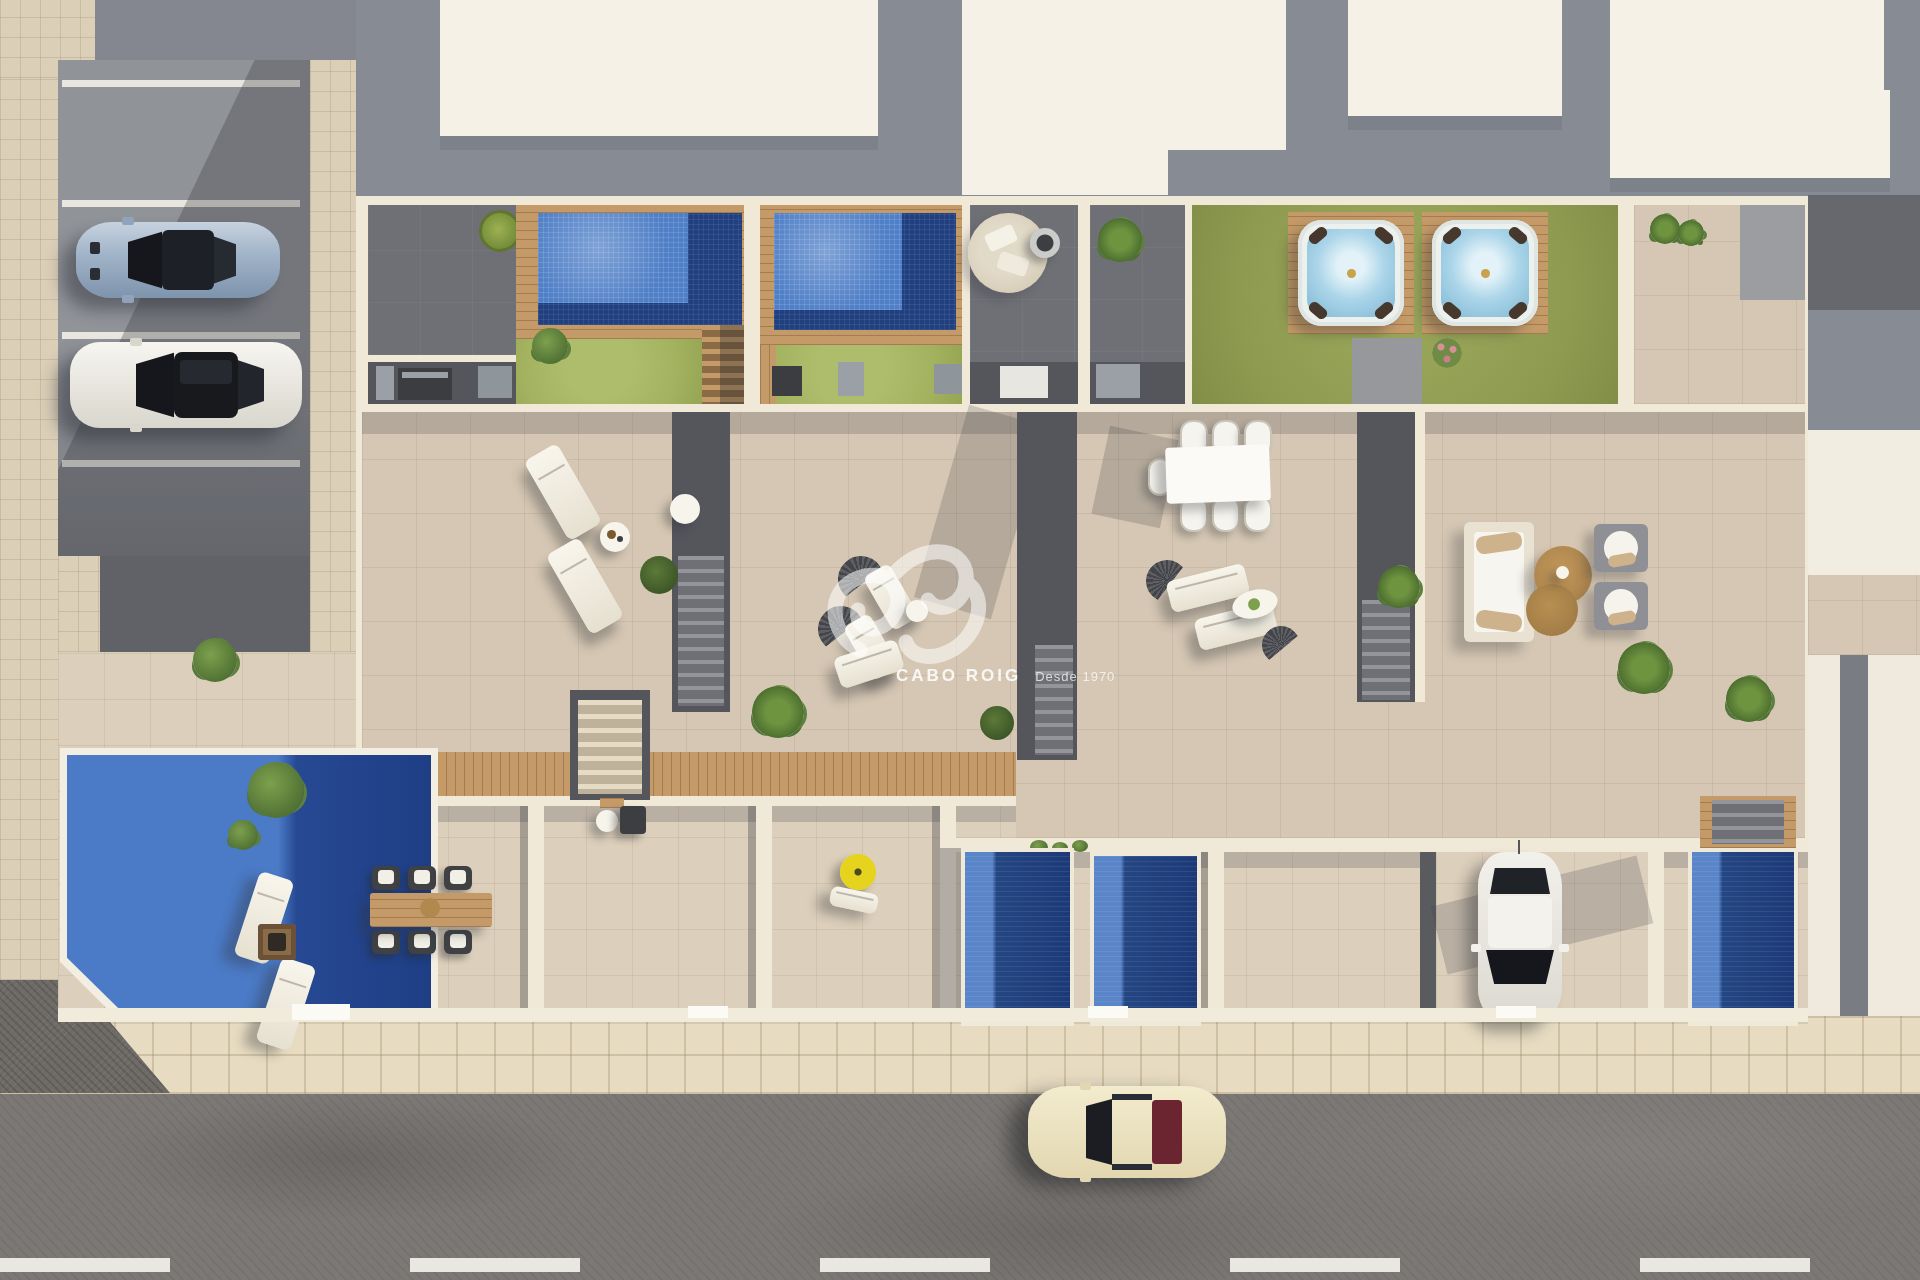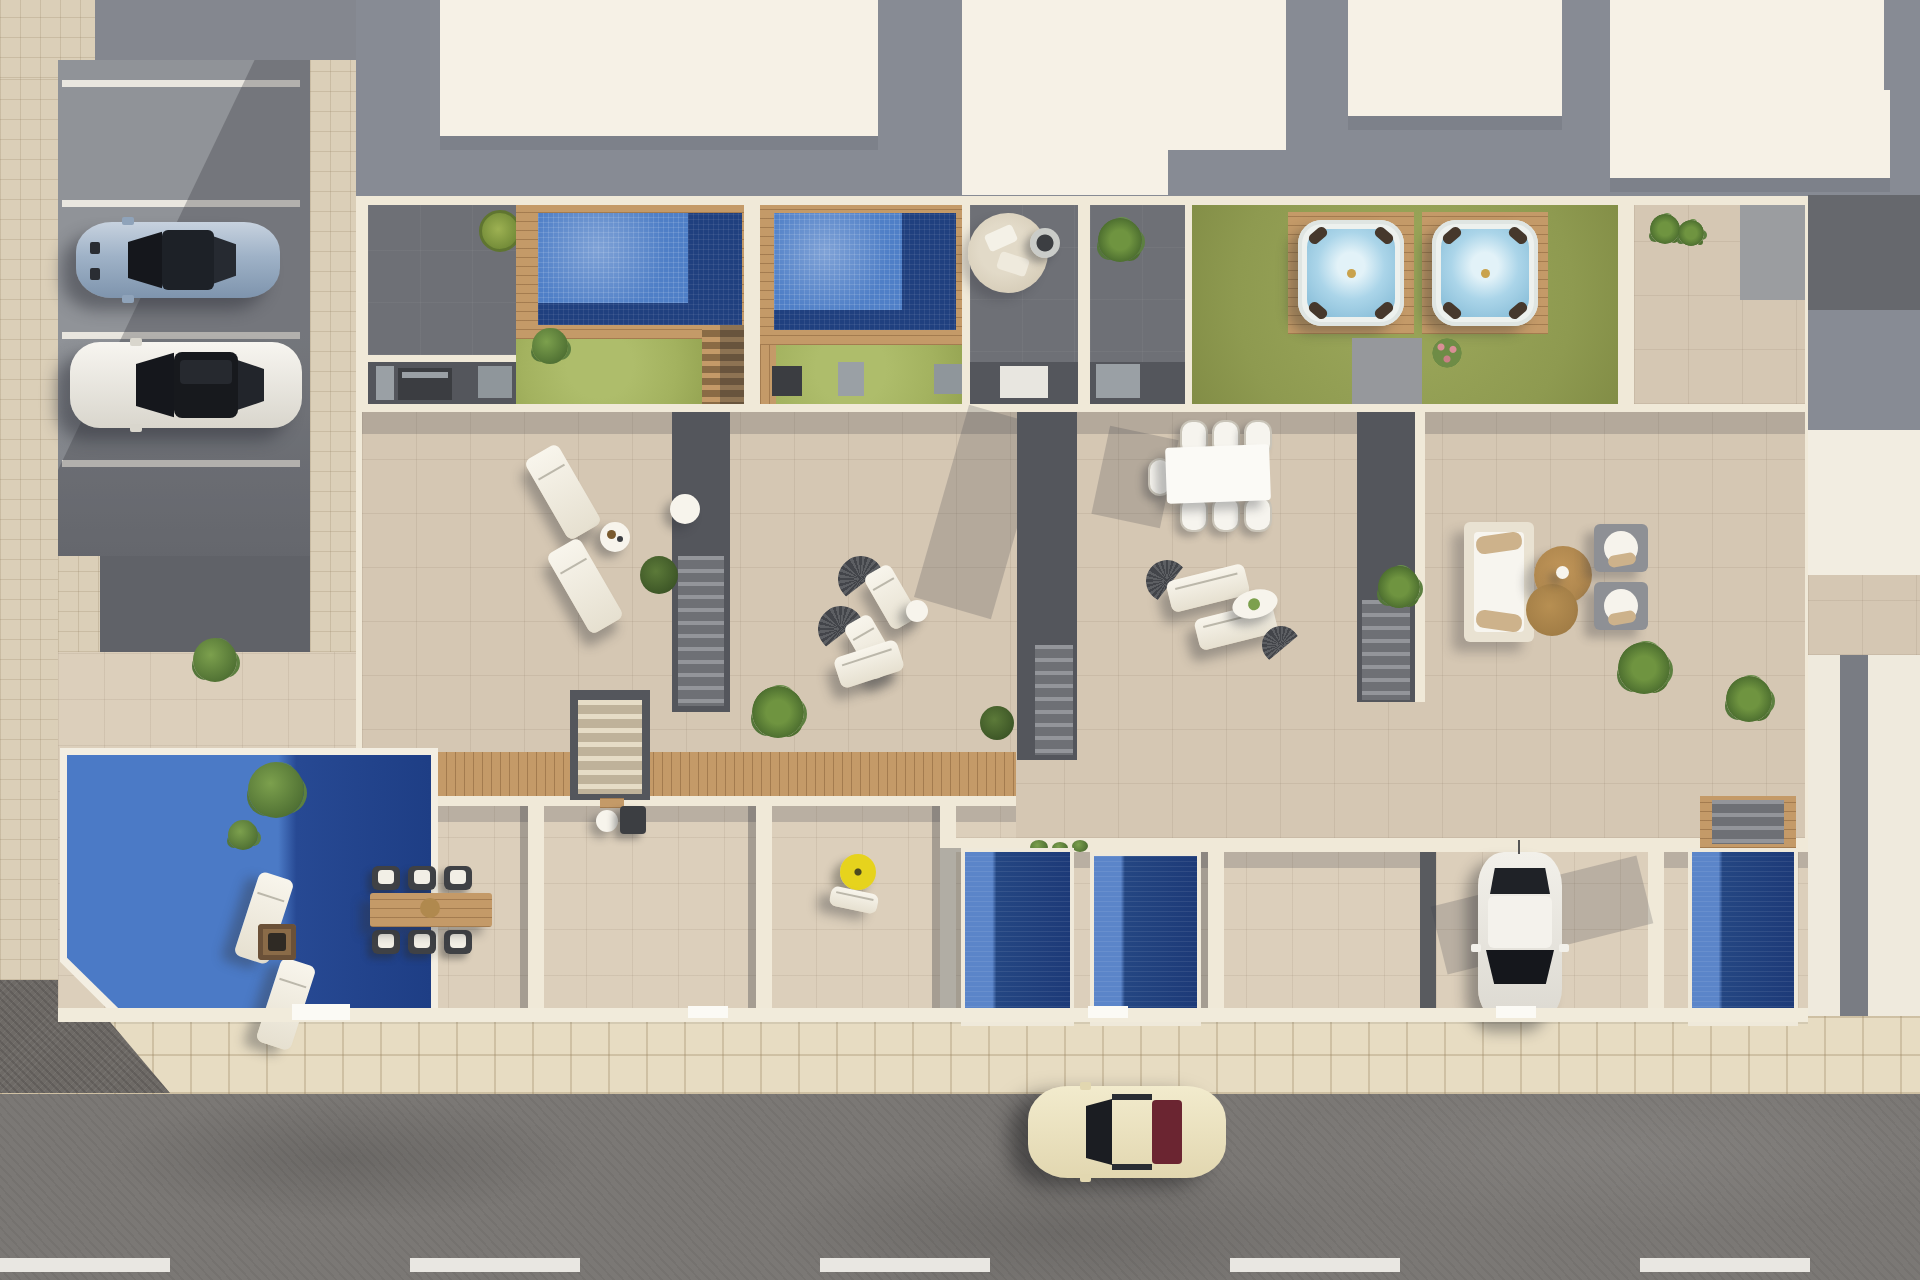--- a/index.html
+++ b/index.html
@@ -378,14 +378,27 @@
 
   <div class="a car" style="left:1028px;top:1086px;width:198px;height:92px;border-radius:40px/34px;background:linear-gradient(180deg,#f2ebcd,#e2d7b0);box-shadow:-18px 8px 20px rgba(25,25,28,.5);">
     <div class="glass" style="left:58px;top:10px;width:26px;height:72px;background:#1b1d22;clip-path:polygon(100% 4%,100% 96%,0 86%,0 14%);"></div>
     <div class="a" style="left:84px;top:8px;width:40px;height:6px;background:#2a2d33;"></div>
     <div class="a" style="left:84px;top:78px;width:40px;height:6px;background:#2a2d33;"></div>
     <div class="glass" style="left:124px;top:14px;width:30px;height:64px;background:#6b2531;border-radius:4px;"></div>
     <div class="a" style="left:52px;top:-4px;width:11px;height:8px;background:#e2d7b0;border-radius:2px;"></div>
     <div class="a" style="left:52px;top:88px;width:11px;height:8px;background:#e2d7b0;border-radius:2px;"></div>
   </div>
 
+  <div class="a" id="wm" style="left:808px;top:538px;width:340px;height:170px;">
+    <svg width="210" height="130" viewBox="0 0 210 130" style="position:absolute;left:0;top:0;opacity:.55;">
+      <g fill="none" stroke="#ffffff" stroke-width="15" stroke-linecap="round">
+        <path d="M52 112 C20 96 18 52 50 40 C82 28 100 58 84 80 C70 98 46 92 50 72"></path>
+        <path d="M88 34 C118 2 162 10 158 44 C155 70 128 76 120 62"></path>
+        <path d="M158 44 C180 58 172 96 144 112 C122 124 102 118 98 104"></path>
+      </g>
+    </svg>
+    <div class="a" style="left:88px;top:128px;display:flex;align-items:baseline;gap:14px;white-space:nowrap;">
+      <span class="brand">CABO ROIG</span>
+      <span class="tag">Desde 1970</span>
+    </div>
+  </div>
 
 </div>
 
 </body></html>

